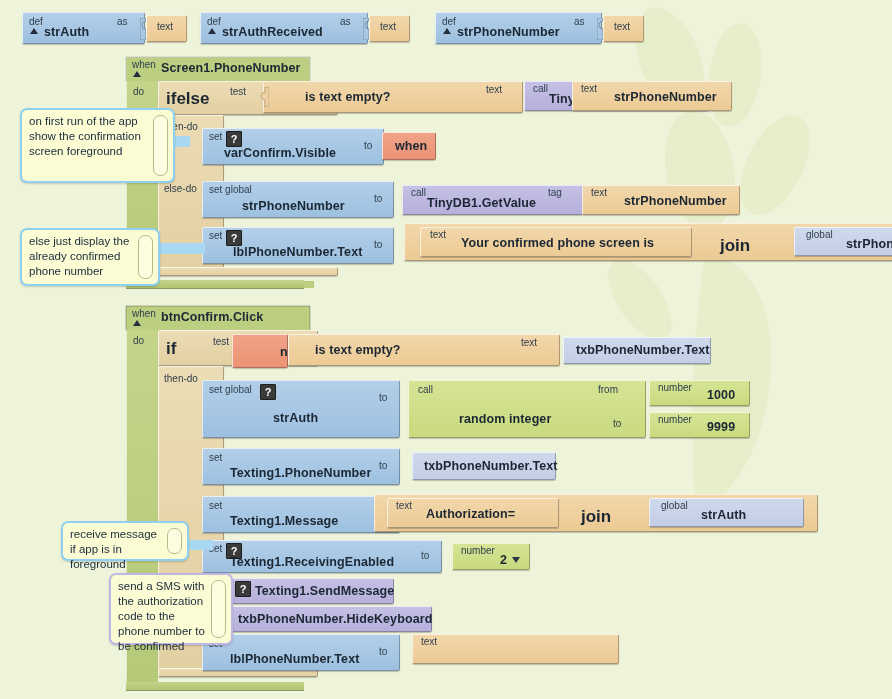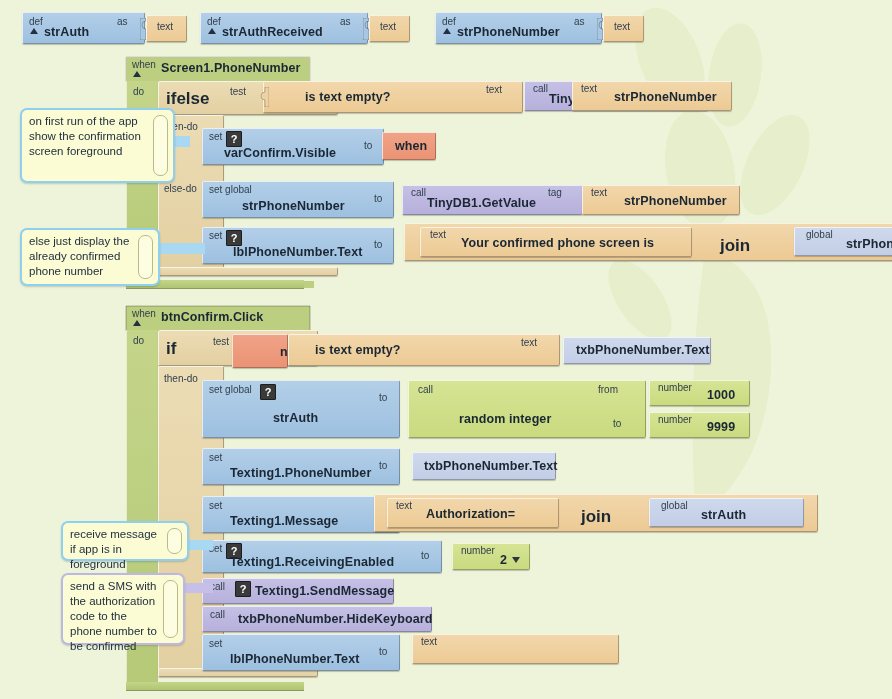--- a/index.html
+++ b/index.html
@@ -67,21 +67,21 @@
   }
 
   
   .comment{
     position:absolute;box-sizing:border-box;
     background:#fbfbd4;
     border:2px solid #8fd0f0;
     border-radius:7px;
     box-shadow:0 1px 2px rgba(0,0,0,.18);
   }
-  .comment.purple{border-color:#bdb7e4;}
+  .comment.purple{border-color:#bdb7e4;margin-left:48px;}
   .comment .ctext{
     position:absolute;left:7px;top:4px;right:22px;
     font-size:11.5px;line-height:15px;color:#22313f;
   }
   .comment .handle{
     position:absolute;right:5px;top:5px;bottom:5px;width:13px;
     background:#fdfde2;border:1px solid #b9b98b;border-radius:7px;
   }
   .cstem{position:absolute;background:#a8d8f2;}
   .cstem.purple{background:#c6c0e8;}

